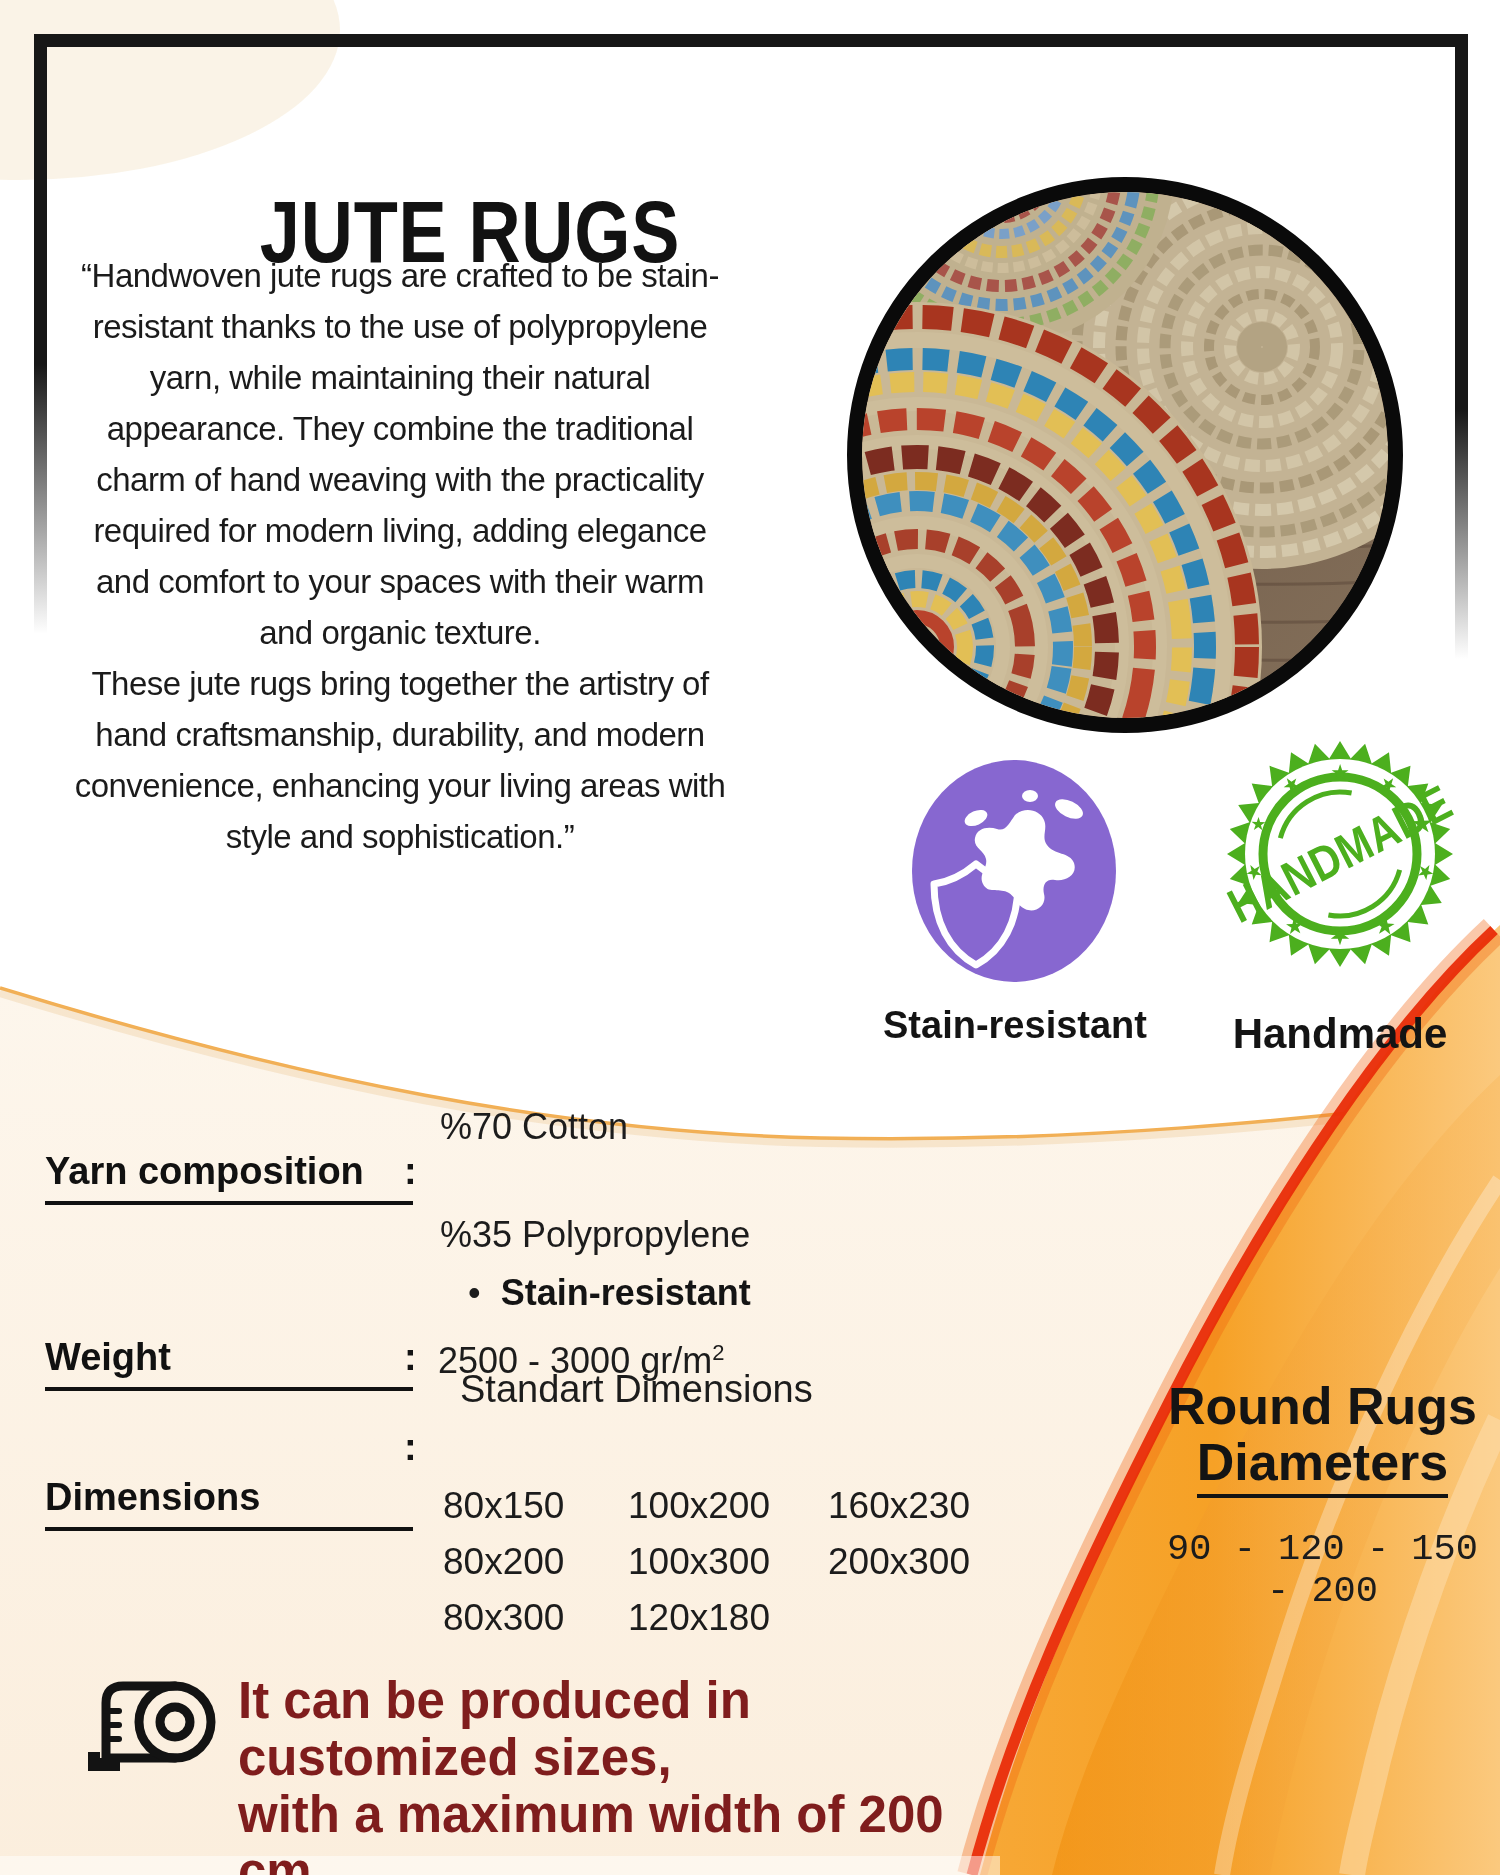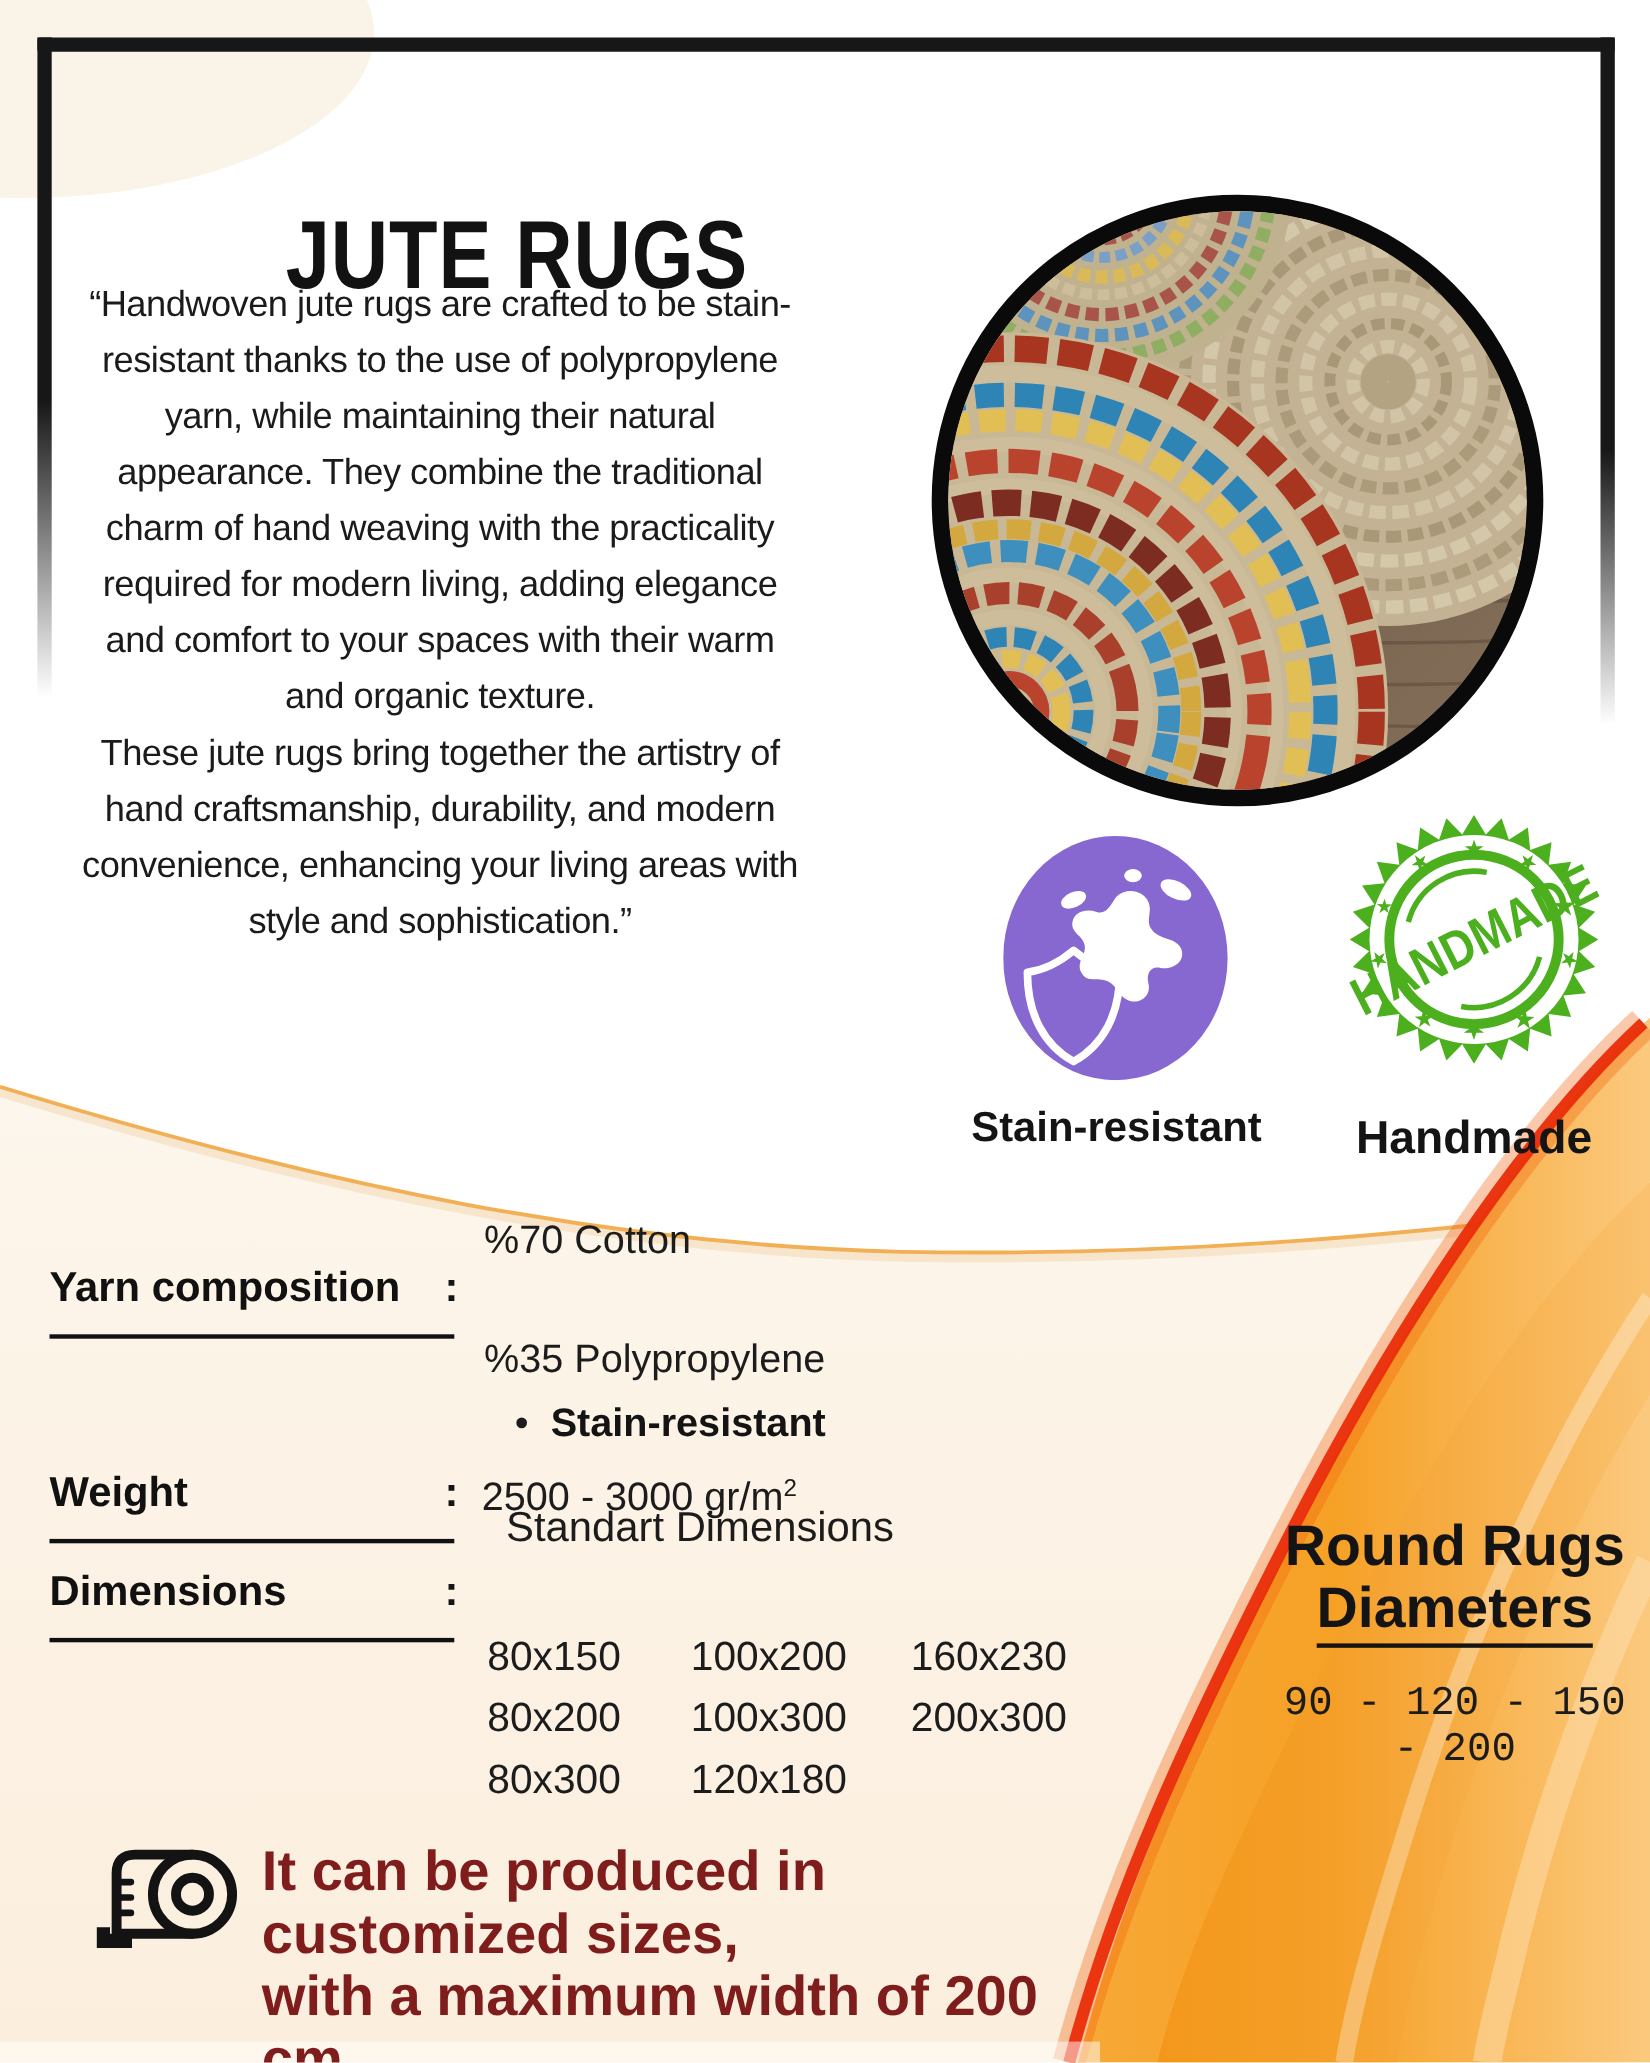--- a/index.html
+++ b/index.html
@@ -31,21 +31,21 @@
 
   .badge-stain{position:absolute;left:912px;top:760px;width:205px;height:222px;z-index:3;}
   .stamp{position:absolute;left:1226px;top:740px;width:228px;height:228px;z-index:3;}
 
   .label-stain{position:absolute;left:815px;top:1004px;width:400px;text-align:center;
       font-size:38px;font-weight:bold;z-index:3;}
   .label-handmade{position:absolute;left:1180px;top:1004px;width:320px;text-align:center;
       font-size:42px;font-weight:bold;line-height:60px;z-index:3;}
 
   .spec-label{position:absolute;font-size:38px;font-weight:bold;color:#111;
-      border-bottom:4px solid #111;padding-bottom:20px;width:368px;z-index:3;}
+      border-bottom:4px solid #111;padding-bottom:8px;width:368px;z-index:3;}
   .spec-colon{position:absolute;left:404px;font-size:38px;font-weight:bold;z-index:3;}
   .spec-value{position:absolute;font-size:36px;color:#1c1c1c;z-index:3;}
   .spec-value b{font-weight:bold;color:#141414;}
   sup{font-size:22px;}
 
   .dim-grid{position:absolute;left:443px;top:1478px;display:grid;
       grid-template-columns:185px 200px 190px;font-size:37px;line-height:56px;color:#1c1c1c;z-index:3;}
 
   .round-block{position:absolute;left:1150px;top:1378px;width:345px;text-align:center;z-index:3;}
   .round-title{font-size:52px;font-weight:bold;line-height:56px;color:#141414;}
@@ -236,21 +236,21 @@
   <span>•</span>&nbsp;
   <b>Stain-resistant</b>
 </div>
 
 <div class="spec-label" style="top:1336px;left:45px;">Weight</div>
 <div class="spec-colon" style="top:1336px;">:</div>
 <div class="spec-value" style="top:1340px;left:438px;">
   <span>2500 - 3000 gr/m</span><sup>2</sup>
 </div>
 
-<div class="spec-label" style="top:1426px;left:45px;">Dimensions</div>
+<div class="spec-label" style="top:1476px;left:45px;">Dimensions</div>
 <div class="spec-colon" style="top:1426px;">:</div>
 <div class="spec-value" style="top:1368px;left:443px;font-weight:normal;font-size:38px;margin-left:17px;">Standart Dimensions</div>
 
 <div class="dim-grid">
   <span>80x150</span>
   <span>100x200</span>
   <span>160x230</span>
   <span>80x200</span>
   <span>100x300</span>
   <span>200x300</span>

